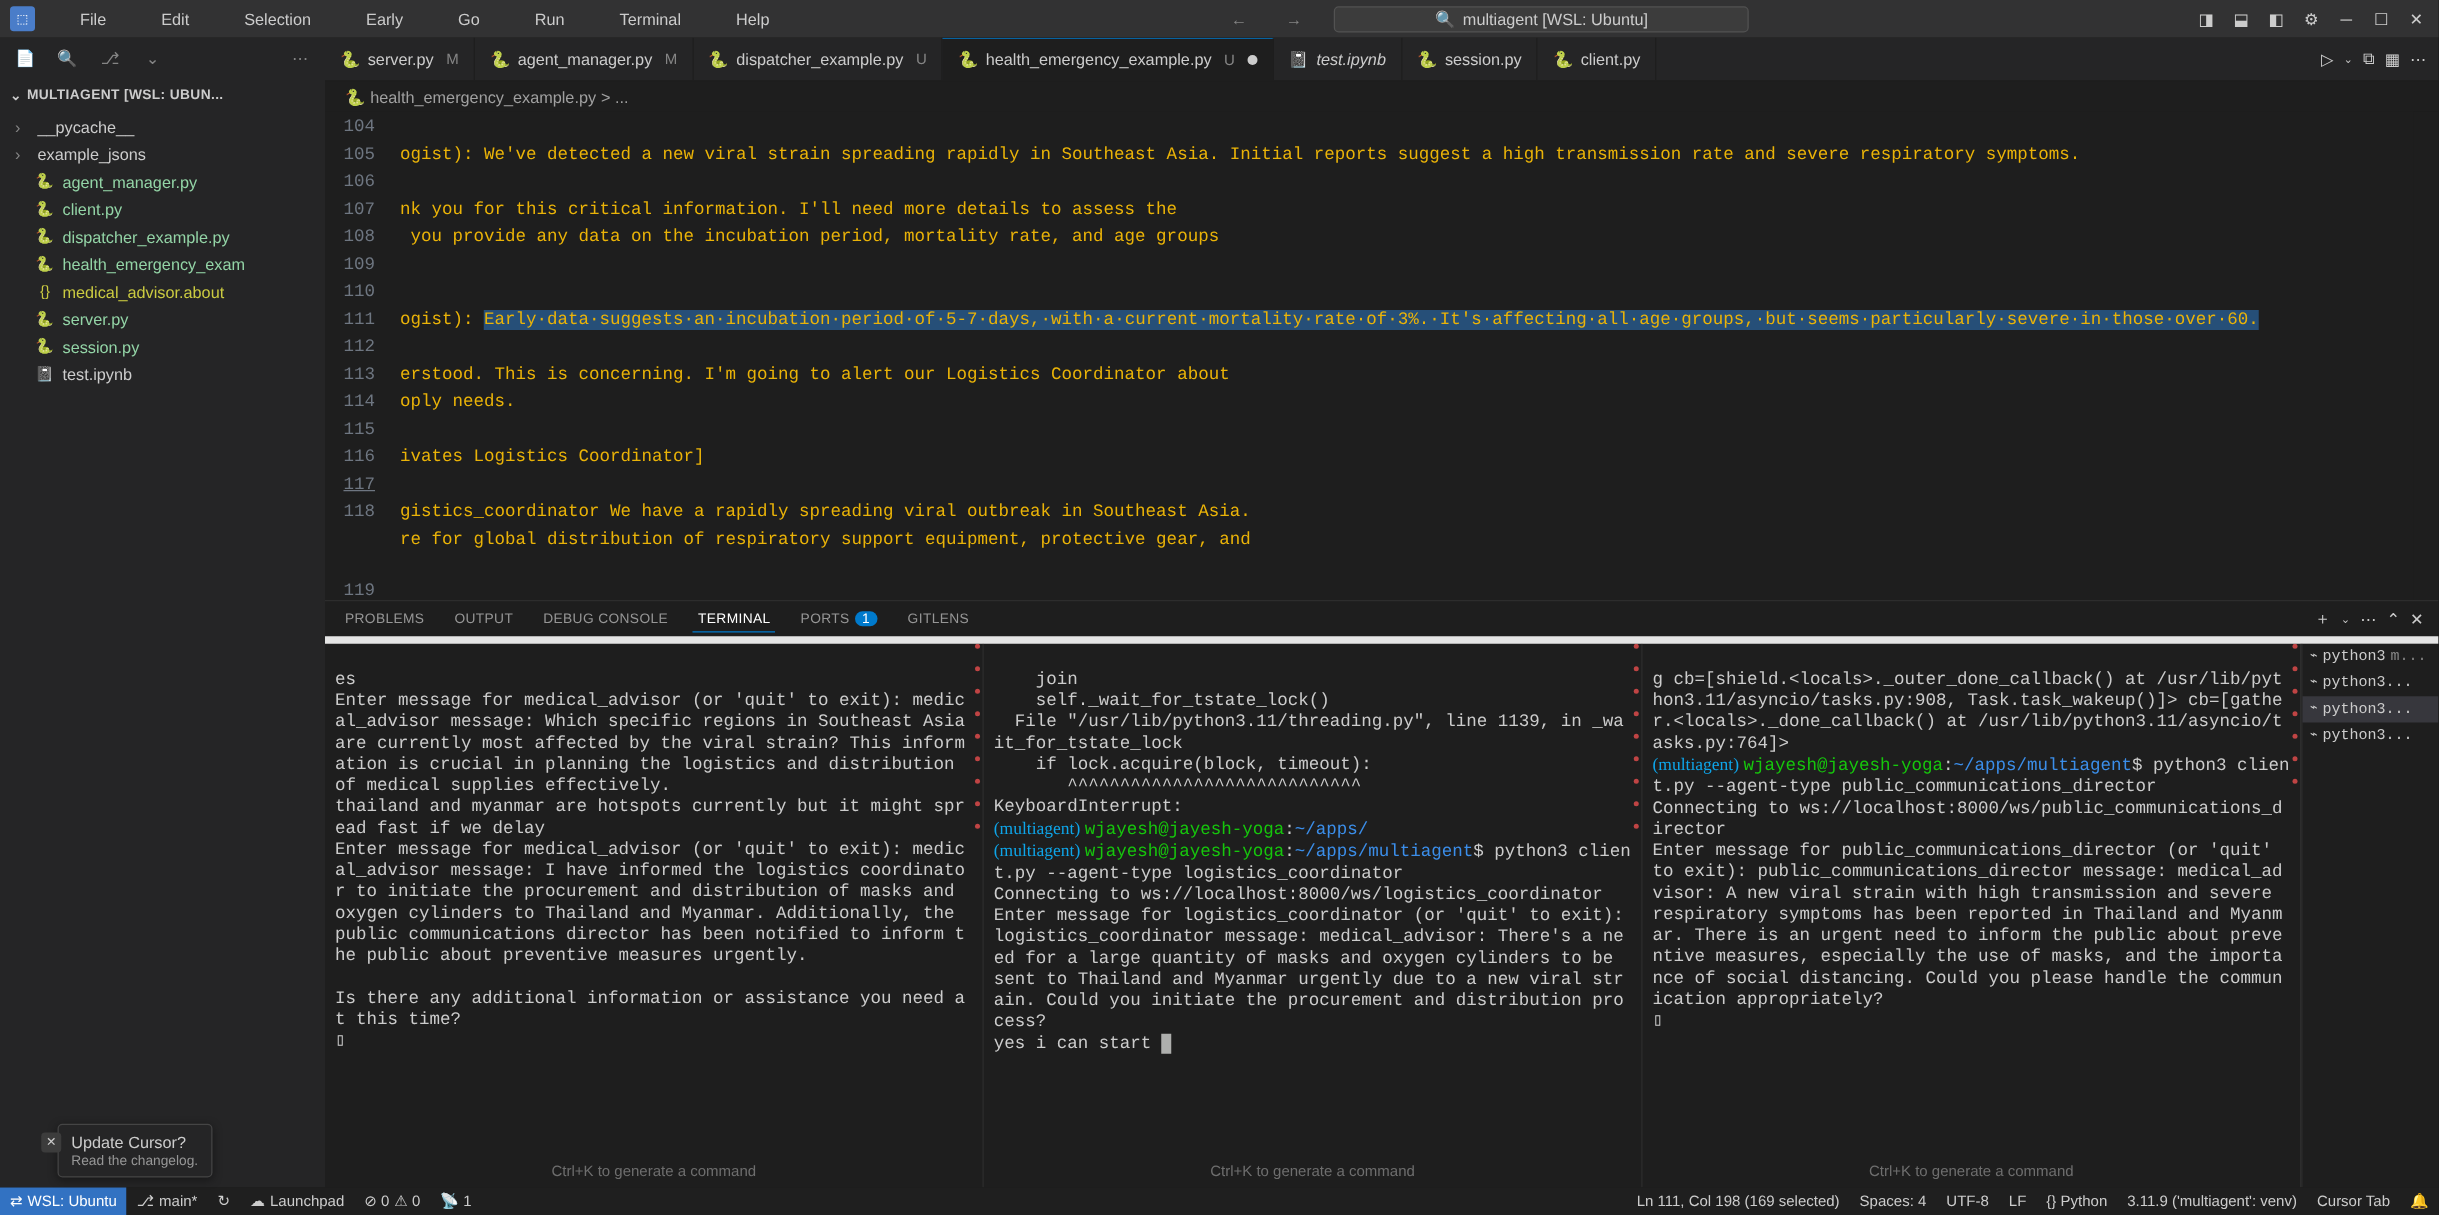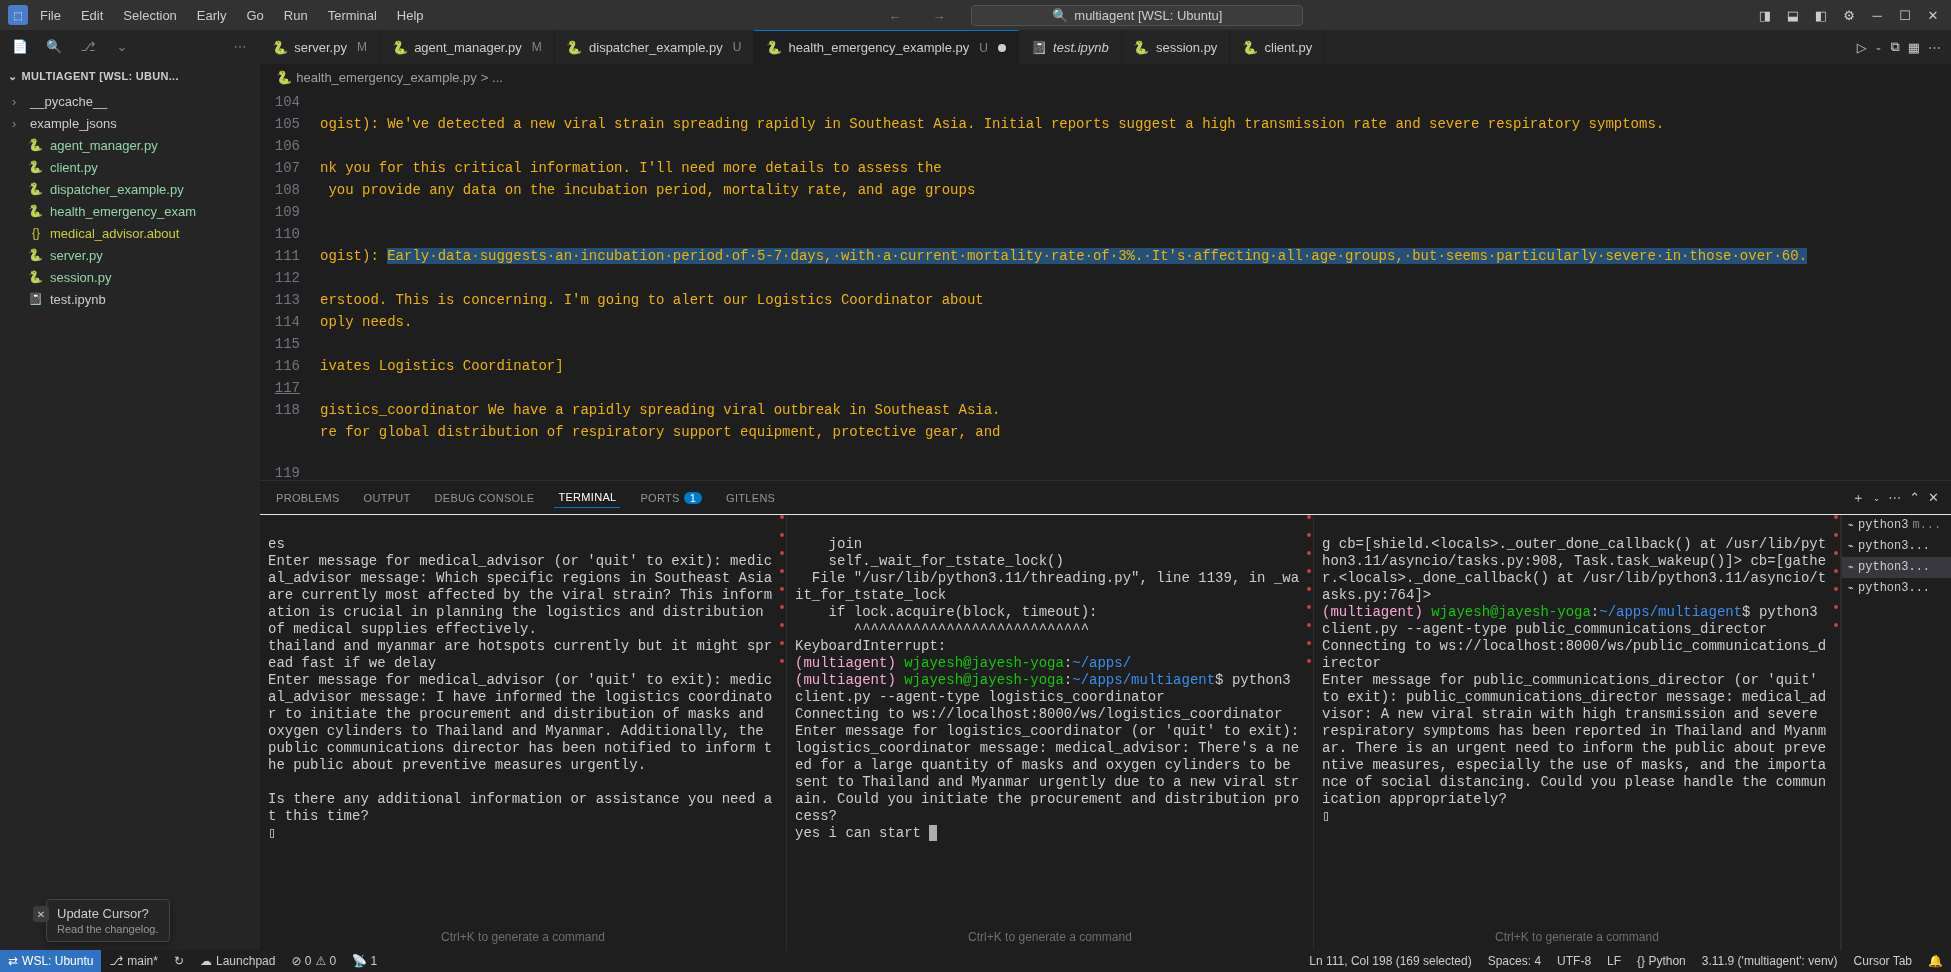--- a/index.html
+++ b/index.html
@@ -16,21 +16,21 @@
 }
 .titlebar {
   height: 30px;
   background: #323233;
   display: flex;
   align-items: center;
   padding: 0 8px;
   gap: 4px;
 }
 .titlebar .logo { width: 20px; height: 20px; background: #4a7dc9; border-radius: 3px; display:flex; align-items:center; justify-content:center; font-size:10px; color:#fff;}
-.menu-item { padding: 4px 8px; cursor: pointer; }
+.menu-item { padding: 4px 8px; cursor: pointer; margin-left: 24px; }
 .title-center { flex: 1; display: flex; justify-content: center; align-items: center; gap: 20px; }
 .nav-btn { width: 24px; height: 24px; display:flex; align-items:center; justify-content:center; color:#858585; cursor:pointer; }
 .search-box { display:flex; align-items:center; gap:6px; background:#3c3c3c; border:1px solid #525252; border-radius:4px; padding:2px 80px; }
 .title-right { display:flex; gap:8px; align-items:center; }
 .ico { width:20px; height:20px; display:flex; align-items:center; justify-content:center; color:#cccccc; cursor:pointer; }
 
 .main-row { flex:1; display:flex; overflow:hidden; }
 .act-ico { width:32px; height:32px; display:flex; align-items:center; justify-content:center; color:#858585; cursor:pointer; border-radius:4px; }
 .act-ico.row2 { width:24px; height:24px;}
 
@@ -58,31 +58,31 @@
 .bc-ico { color:#519aba; }
 
 .code-area { flex:1; display:flex; overflow:hidden; background:#1e1e1e; font-family:'Consolas','Courier New',monospace; font-size:14px; position:relative; }
 .gutter { width:60px; text-align:right; padding-right:20px; color:#6e7681; line-height:22px; padding-top:2px; user-select:none; }
 .code-lines { flex:1; line-height:22px; padding-top:2px; white-space:pre; overflow:hidden; }
 .code-lines .str { color:#eab308; }
 .code-lines .hl { background:#264f78; }
 .minimap { width:20px; background:#1e1e1e; }
 
 .panel { height:470px; background:#1e1e1e; border-top:1px solid #2d2d2d; display:flex; flex-direction:column; }
-.panel-tabs { height:34px; display:flex; align-items:center; padding:0 12px; gap:16px; border-bottom:1px solid #e5e5e5; }
+.panel-tabs { height:34px; display:flex; align-items:center; padding:0 12px; gap:16px; border-bottom:6px solid #e5e5e5; }
 .ptab { font-size:11px; color:#969696; cursor:pointer; padding:4px 4px; letter-spacing:0.3px; }
 .ptab.active { color:#ffffff; border-bottom:1px solid #007acc; }
 .badge { background:#007acc; color:#fff; border-radius:8px; padding:0 6px; font-size:11px; margin-left:4px; }
 .panel-right { margin-left:auto; display:flex; gap:8px; align-items:center; color:#cccccc; }
 
 .terminals { flex:1; display:flex; overflow:hidden; font-family:'Consolas','Courier New',monospace; font-size:14px; line-height:17px; }
 .term-col { flex:1; border-right:1px solid #2d2d2d; display:flex; flex-direction:column; position:relative; padding:4px 8px 0 8px; overflow:hidden; }
 .term-body { flex:1; overflow:hidden; white-space:pre-wrap; word-break:break-all; color:#cccccc; }
 .term-hint { text-align:center; color:#6e6e6e; font-size:12px; padding:4px 0; font-family:'Segoe UI',sans-serif; }
-.prompt-env { color:#f9a8d4; }
+.prompt-env { color:#0ea5e9;font-family:Liberation Serif, serif; }
 .prompt-user { color:#16c60c; }
 .prompt-path { color:#3b8eea; }
 .term-side { width:110px; background:#1e1e1e; border-left:1px solid #2d2d2d; }
 .ts-item { display:flex; align-items:center; gap:4px; padding:2px 6px; font-size:12px; cursor:pointer; }
 .ts-item.active { background:#37373d; }
 .ts-ico { font-size:10px; }
 .dots-col { position:absolute; right:2px; top:0; bottom:20px; width:4px; }
 .rdot { width:4px; height:4px; background:#c04444; border-radius:50%; margin-bottom:14px; }
 
 .statusbar { height:22px; background:#1f1f1f; display:flex; align-items:center; font-size:12px; }

